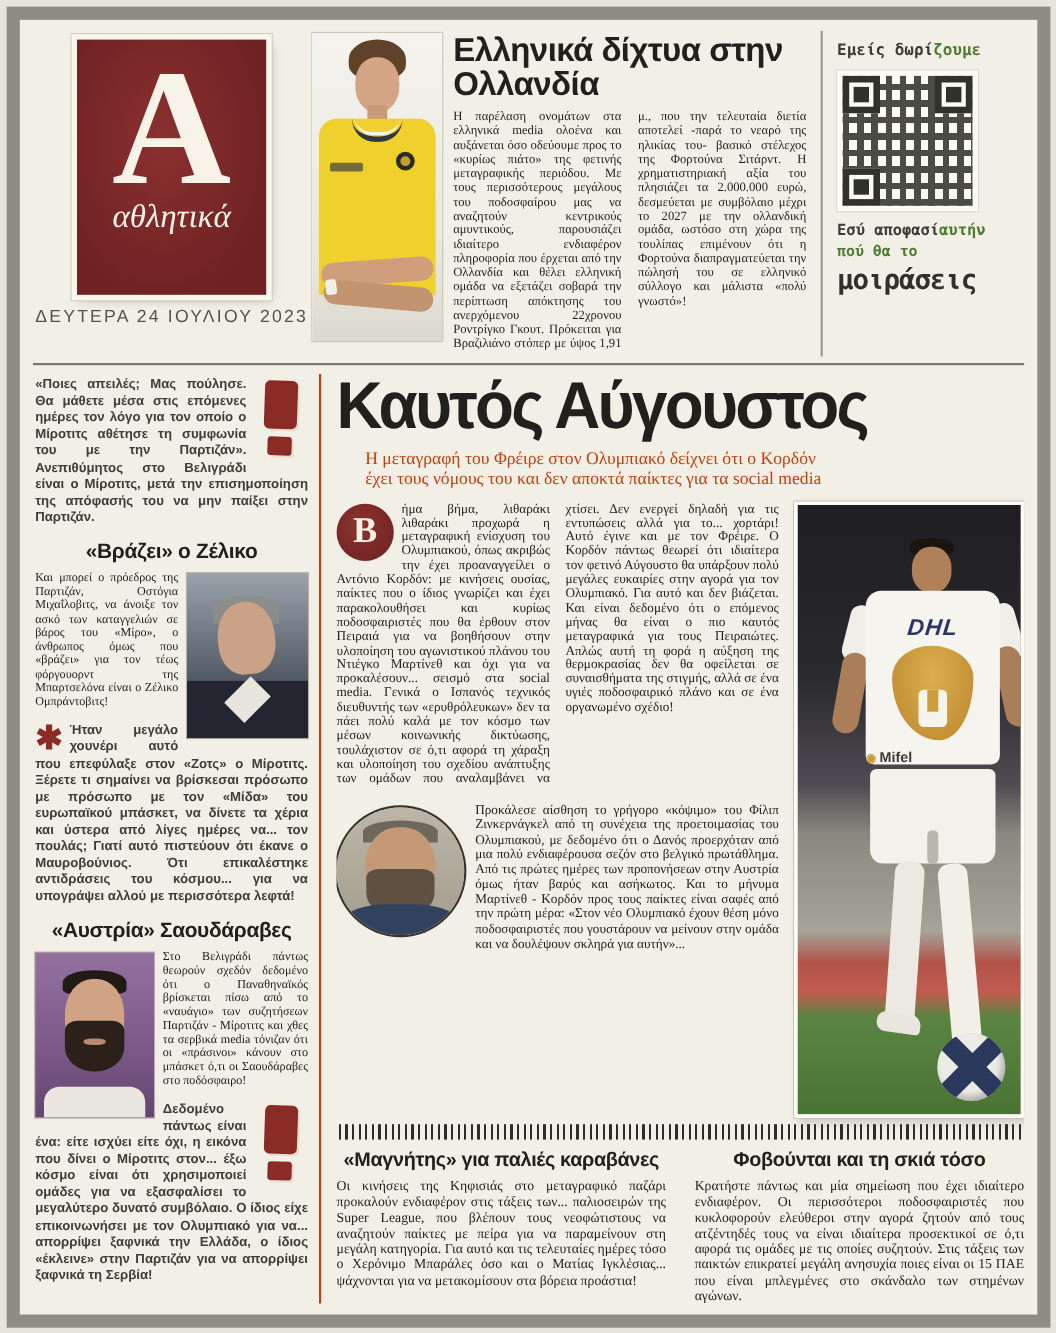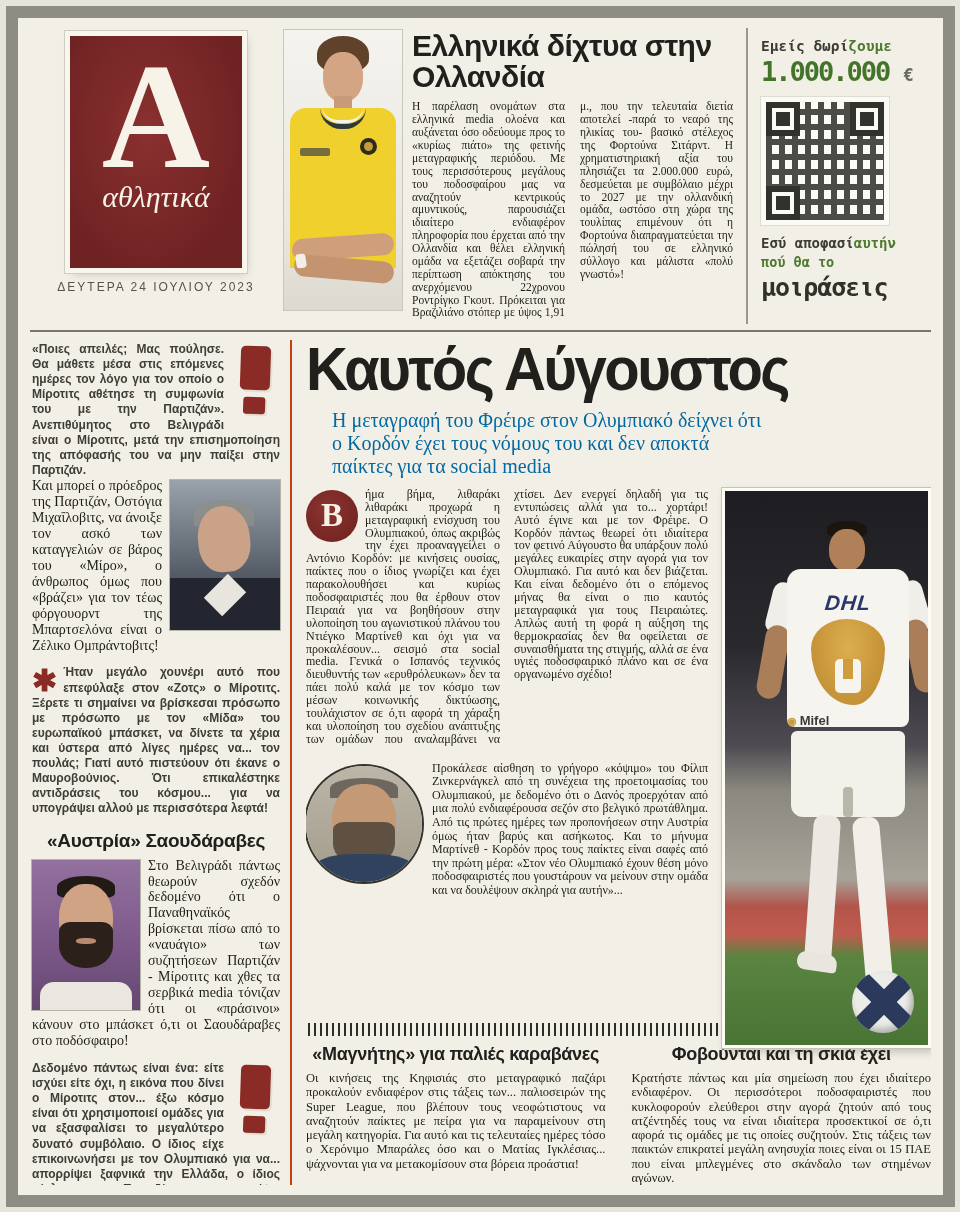--- a/index.html
+++ b/index.html
@@ -9,21 +9,21 @@
          padding:10px 12px;box-sizing:border-box;display:flex;flex-direction:column;overflow:hidden;}
 
   
   .masthead{display:flex;border-bottom:2px solid #77756c;padding-bottom:6px;height:296px;flex:0 0 auto;}
   .logo-col{width:252px;display:flex;flex-direction:column;align-items:center;padding-top:8px;flex:0 0 auto;}
   .logo-box{width:172px;height:232px;background:radial-gradient(ellipse at 45% 40%,#8a3030,#6f2222 75%);
             box-shadow:0 0 0 5px #f9f6ee,0 0 0 6px #cfccc0,3px 4px 9px rgba(60,50,40,.35);
             display:flex;flex-direction:column;align-items:center;justify-content:flex-start;}
   .logo-letter{font-family:"Liberation Serif",serif;font-size:150px;line-height:1.05;color:#f7f3e8;font-weight:700;margin-top:2px;}
   .logo-sub{font-family:"Liberation Serif",serif;font-style:italic;font-size:30px;color:#f7f3e8;margin-top:-16px;}
-  .logo-date{margin-top:12px;font-size:12px;letter-spacing:2px;color:#55534c;}
+  .logo-date{margin-top:12px;font-size:16px;letter-spacing:2px;color:#55534c;}
 
   .top-article{flex:1;display:flex;padding:2px 13px 0 2px;min-width:0;}
   .photo-yellow{width:118px;height:280px;margin-right:10px;position:relative;flex:0 0 auto;overflow:hidden;
                 background:linear-gradient(180deg,#f4f3ee 0%,#e9e7df 70%,#dcd9cf 100%);box-shadow:0 0 0 1px #c9c6bb;}
   .py-hair{position:absolute;left:33px;top:6px;width:52px;height:36px;background:#5f4229;border-radius:55% 55% 40% 40%;}
   .py-face{position:absolute;left:39px;top:22px;width:40px;height:50px;background:#d3a township;background:#d3a584;border-radius:46%;}
   .py-neck{position:absolute;left:50px;top:66px;width:18px;height:16px;background:#c89a78;}
   .py-shirt{position:absolute;left:6px;top:78px;width:106px;height:160px;background:#f0d02c;border-radius:16px 16px 0 0;}
   .py-collar{position:absolute;left:36px;top:78px;width:46px;height:16px;background:transparent;border-bottom:5px solid #2e3a3a;border-radius:0 0 40px 40px;}
   .py-collar2{position:absolute;left:38px;top:76px;width:42px;height:14px;border-bottom:3px solid #f5f2ea;border-radius:0 0 36px 36px;}
@@ -56,39 +56,39 @@
   .don-l4{font-family:"DejaVu Sans Mono",monospace;font-weight:700;font-size:25px;color:#31302b;letter-spacing:-1px;margin-top:3px;}
 
   
   .content{flex:1;display:flex;padding-top:8px;min-height:0;}
   .sidebar{width:248px;flex:0 0 auto;border-right:2px solid #c2410c;padding:2px 10px 0 2px;overflow:hidden;}
   .sb-item{font-weight:700;font-size:12px;line-height:1.26;color:#3e3d39;text-align:justify;}
   .exclaim{float:right;width:48px;height:74px;margin:2px 0 4px 8px;position:relative;transform:rotate(2deg);}
   .exclaim .bar{position:absolute;left:8px;top:2px;width:30px;height:44px;background:#8a2b26;border-radius:5px;box-shadow:2px 2px 0 #e3dfd3;}
   .exclaim .dot{position:absolute;left:12px;top:53px;width:22px;height:17px;background:#8a2b26;border-radius:3px;box-shadow:2px 2px 0 #e3dfd3;}
   .sb-h{font-size:19px;font-weight:700;text-align:center;color:#21201d;margin:13px 0 6px;letter-spacing:-.3px;}
-  .sb-serif{font-family:"Liberation Serif",serif;font-size:14px;line-height:1.14;text-align:justify;color:#1e1d1a;}
+  .sb-serif{font-family:"Liberation Serif",serif;font-size:11px;line-height:1.14;text-align:justify;color:#1e1d1a;}
   .photo-obr{float:right;width:110px;height:150px;margin:2px 0 4px 8px;position:relative;overflow:hidden;
              background:linear-gradient(180deg,#9aa2ac 0%,#5d6570 55%,#2c3038 100%);box-shadow:0 0 0 1px #b7b4a9;}
   .obr-face{position:absolute;left:28px;top:26px;width:52px;height:66px;background:#c9a287;border-radius:48% 48% 42% 42%;transform:rotate(-5deg);}
   .obr-hair{position:absolute;left:24px;top:20px;width:60px;height:26px;background:#8e8e8a;border-radius:50% 50% 0 0;opacity:.8;}
   .obr-suit{position:absolute;left:0;bottom:0;width:100%;height:52px;background:#232531;}
   .obr-shirt{position:absolute;left:42px;bottom:18px;width:26px;height:34px;background:#e7e5de;transform:rotate(45deg);}
   .ast{float:left;color:#8a2b26;font-size:30px;line-height:.9;margin:2px 6px 0 0;font-weight:700;}
   .photo-mir{float:left;width:108px;height:150px;margin:2px 8px 4px 0;position:relative;overflow:hidden;
              background:linear-gradient(180deg,#93719f 0%,#7a5787 60%,#64476f 100%);box-shadow:0 0 0 1px #b7b4a9;}
   .mir-face{position:absolute;left:27px;top:24px;width:54px;height:70px;background:#cfa384;border-radius:46%;}
   .mir-hair{position:absolute;left:25px;top:16px;width:58px;height:22px;background:#221a14;border-radius:50% 50% 20% 20%;}
   .mir-beard{position:absolute;left:27px;top:62px;width:54px;height:46px;background:#2b211a;border-radius:20% 20% 48% 48%;}
   .mir-mouth{position:absolute;left:44px;top:78px;width:20px;height:6px;background:#b98a70;border-radius:40%;}
   .mir-tee{position:absolute;left:8px;bottom:0;width:92px;height:28px;background:#e9e7e0;border-radius:14px 14px 0 0;}
 
   .main{flex:1;min-width:0;padding-left:14px;display:flex;flex-direction:column;overflow:hidden;}
   .main-head{font-size:58px;font-weight:700;letter-spacing:-2.5px;line-height:.98;color:#21201c;margin:0 0 8px;transform:scaleY(1.04);transform-origin:left top;}
-  .deck{font-family:"Liberation Serif",serif;font-size:20px;line-height:1.15;color:#0369a1;width:430px;margin:4px 0 10px 26px;}
+  .deck{font-family:"Liberation Serif",serif;font-size:16px;line-height:1.15;color:#c2410c;width:430px;margin:4px 0 10px 26px;}
   .story-row{display:flex;min-height:0;}
   .story-left{width:402px;flex:0 0 auto;}
   .story-body{font-family:"Liberation Serif",serif;font-size:12px;line-height:1.075;text-align:justify;
               column-count:2;column-gap:14px;column-fill:auto;height:262px;color:#1e1d1a;}
   .dropcap{float:left;width:52px;height:52px;border-radius:50%;background:radial-gradient(circle at 42% 38%,#8a3431,#6e201e);
            color:#f6f1e4;font-family:"Liberation Serif",serif;font-weight:700;font-size:33px;
            display:flex;align-items:center;justify-content:center;margin:2px 7px 2px 0;}
   .banner{margin-top:10px;height:36px;background:#151410;color:#faf8f0;font-size:19px;font-weight:700;
           text-align:center;line-height:36px;letter-spacing:.2px;white-space:nowrap;}
   .quote{margin-top:12px;font-family:"Liberation Serif",serif;font-size:12px;line-height:1.13;text-align:justify;color:#1e1d1a;height:168px;overflow:hidden;}
@@ -165,21 +165,20 @@
           <span class="py-band"></span>
         </div>
         <div class="top-main">
           <h1 class="top-headline">Ελληνικά δίχτυα στην Ολλανδία</h1>
           <div class="top-body">Η παρέλαση ονομάτων στα ελληνικά media ολοένα και αυξάνεται όσο οδεύουμε προς το «κυρίως πιάτο» της φετινής μεταγραφικής περιόδου. Με τους περισσότερους μεγάλους του ποδοσφαίρου μας να αναζητούν κεντρικούς αμυντικούς, παρουσιάζει ιδιαίτερο ενδιαφέρον πληροφορία που έρχεται από την Ολλανδία και θέλει ελληνική ομάδα να εξετάζει σοβαρά την περίπτωση απόκτησης του ανερχόμενου 22χρονου Ροντρίγκο Γκουτ. Πρόκειται για Βραζιλιάνο στόπερ με ύψος 1,91 μ., που την τελευταία διετία αποτελεί -παρά το νεαρό της ηλικίας του- βασικό στέλεχος της Φορτούνα Σιτάρντ. Η χρηματιστηριακή αξία του πλησιάζει τα 2.000.000 ευρώ, δεσμεύεται με συμβόλαιο μέχρι το 2027 με την ολλανδική ομάδα, ωστόσο στη χώρα της τουλίπας επιμένουν ότι η Φορτούνα διαπραγματεύεται την πώλησή του σε ελληνικό σύλλογο και μάλιστα «πολύ γνωστό»!</div>
         </div>
       </div>
 
       <div class="donation">
         <div class="don-l1"><span>Εμείς δωρί</span><span class="don-green">ζουμε</span></div>
-        <div class="don-amount"><span>1.000.000</span> <span class="cur">€</span></div>
         <div class="qr">
           <span class="qr-noise"></span>
           <span class="qr-f tl"></span>
           <span class="qr-f tr"></span>
           <span class="qr-f bl"></span>
         </div>
         <div class="don-l2"><span>Εσύ αποφασί</span><span class="don-green">αυτήν</span></div>
         <div class="don-l3">πού θα το</div>
         <div class="don-l4">μοιράσεις</div>
       </div>
@@ -189,20 +188,21 @@
 
       <div class="sidebar">
         <div class="sb-item">
           <span class="exclaim">
               <i class="bar"></i>
               <i class="dot"></i>
             </span>
           <span>«Ποιες απειλές; Μας πούλησε. Θα μάθετε μέσα στις επόμενες ημέρες τον λόγο για τον οποίο ο Μίροτιτς αθέτησε τη συμφωνία του με την Παρτιζάν». Ανεπιθύμητος στο Βελιγράδι είναι ο Μίροτιτς, μετά την επισημοποίηση της απόφασής του να μην παίξει στην Παρτιζάν.</span>
         </div>
 
+        <div class="sb-h">«Βράζει» ο Ζέλικο</div>
         <div class="sb-serif">
           <span class="photo-obr">
             <span class="obr-hair"></span>
             <span class="obr-face"></span>
             <span class="obr-suit"></span>
             <span class="obr-shirt"></span>
           </span>
           <span>Και μπορεί ο πρόεδρος της Παρτιζάν, Οστόγια Μιχαΐλοβιτς, να άνοιξε τον ασκό των καταγγελιών σε βάρος του «Μίρο», ο άνθρωπος όμως που «βράζει» για τον τέως φόργουορντ της Μπαρτσελόνα είναι ο Ζέλικο Ομπράντοβιτς!</span>
         </div>
 
@@ -279,21 +279,21 @@
         </div>
 
         <div class="barcode"></div>
 
         <div class="bottom-row">
           <div class="bottom-art">
             <h3>«Μαγνήτης» για παλιές καραβάνες</h3>
             <p>Οι κινήσεις της Κηφισιάς στο μεταγραφικό παζάρι προκαλούν ενδιαφέρον στις τάξεις των... παλιοσειρών της Super League, που βλέπουν τους νεοφώτιστους να αναζητούν παίκτες με πείρα για να παραμείνουν στη μεγάλη κατηγορία. Για αυτό και τις τελευταίες ημέρες τόσο ο Χερόνιμο Μπαράλες όσο και ο Ματίας Ιγκλέσιας... ψάχνονται για να μετακομίσουν στα βόρεια προάστια!</p>
           </div>
           <div class="bottom-art">
-            <h3>Φοβούνται και τη σκιά έχει</h3>
+            <h3>Φοβούνται και τη σκιά τόσο</h3>
             <p>Κρατήστε πάντως και μία σημείωση που έχει ιδιαίτερο ενδιαφέρον. Οι περισσότεροι ποδοσφαιριστές που κυκλοφορούν ελεύθεροι στην αγορά ζητούν από τους ατζέντηδές τους να είναι ιδιαίτερα προσεκτικοί σε ό,τι αφορά τις ομάδες με τις οποίες συζητούν. Στις τάξεις των παικτών επικρατεί μεγάλη ανησυχία ποιες είναι οι 15 ΠΑΕ που είναι μπλεγμένες στο σκάνδαλο των στημένων αγώνων.</p>
           </div>
         </div>
       </div>
     </div>
 
   </div>
 </div>
 
 </body></html>

